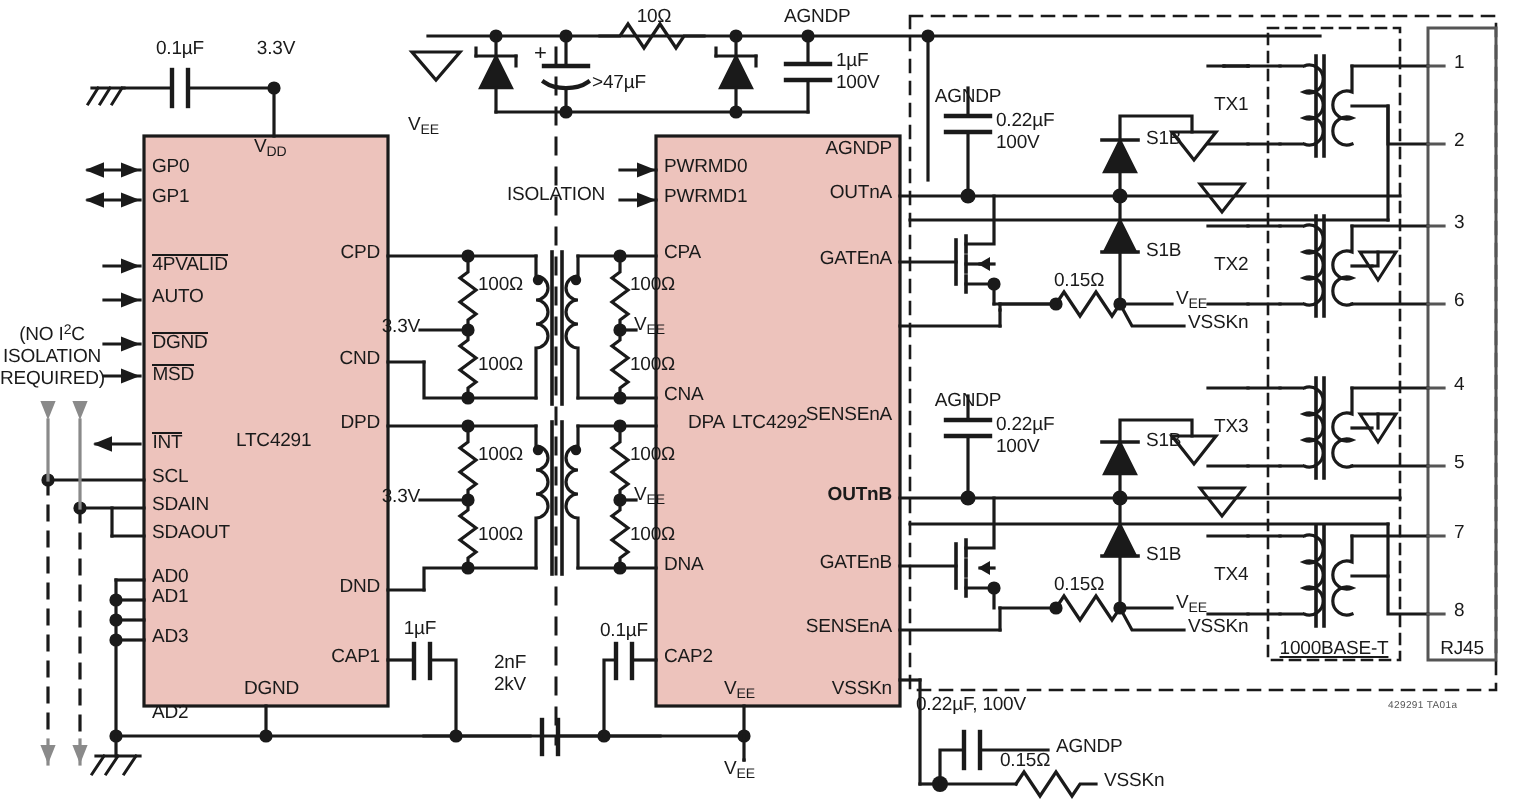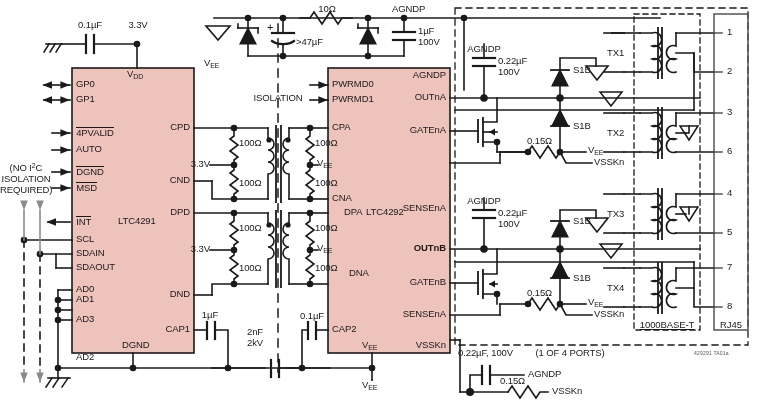--- a/index.html
+++ b/index.html
@@ -406,21 +406,21 @@
   <span>1µF</span><br><span>100V</span>
 </div>
 <div class="lbl" style="left:204px;top:58px;">V<span class="sub">EE</span></div>
 <div class="lbl" style="left:392px;top:4px;">AGNDP</div>
 
 <div class="lbl" style="left:332px;top:79px;">PWRMD0</div>
 <div class="lbl" style="left:332px;top:94px;">PWRMD1</div>
 <div class="lbl" style="left:332px;top:122px;">CPA</div>
 <div class="lbl" style="left:332px;top:193px;">CNA</div>
 <div class="lbl" style="left:332px;top:207px;padding-left:12px;">DPA</div>
-<div class="lbl" style="left:332px;top:268px;margin-left:17px;">DNA</div>
+<div class="lbl" style="left:332px;top:278px;">DNA</div>
 <div class="lbl" style="left:332px;top:324px;">CAP2</div>
 <div class="lbl ic-name" style="left:366px;top:207px;">LTC4292</div>
 <div class="lbl" style="left:362px;top:340px;">V<span class="sub">EE</span></div>
 
 <div class="lbl r" style="left:388px;top:70px;width:58px;">AGNDP</div>
 <div class="lbl r" style="left:382px;top:92px;width:64px;">OUTnA</div>
 <div class="lbl r" style="left:378px;top:125px;width:68px;">GATEnA</div>
 <div class="lbl r" style="left:370px;top:157px;width:76px;margin-top:46px;">SENSEnA</div>
 <div class="lbl r" style="left:382px;top:243px;width:64px;font-weight:bold;">OUTnB</div>
 <div class="lbl r" style="left:378px;top:277px;width:68px;">GATEnB</div>
@@ -444,21 +444,20 @@
 <div class="lbl" style="left:573px;top:216px;">S1B</div>
 <div class="lbl" style="left:573px;top:273px;">S1B</div>
 <div class="lbl" style="left:527px;top:288px;">0.15Ω</div>
 <div class="lbl" style="left:588px;top:297px;">V<span class="sub">EE</span></div>
 <div class="lbl" style="left:594px;top:309px;">VSSKn</div>
 
 <div class="lbl" style="left:458px;top:348px;">0.22µF, 100V</div>
 <div class="lbl" style="left:528px;top:369px;">AGNDP</div>
 <div class="lbl" style="left:500px;top:376px;">0.15Ω</div>
 <div class="lbl" style="left:552px;top:386px;">VSSKn</div>
-<div class="lbl c" style="left:500px;top:348px;width:140px;">(1 OF 4 PORTS)</div>
 
 <div class="lbl" style="left:362px;top:380px;">V<span class="sub">EE</span></div>
 
 <svg width="760" height="400" viewBox="0 0 760 400" style="position:absolute;left:0;top:0;pointer-events:none;">
  <g stroke="#1a1a1a" stroke-width="1.6" fill="none" stroke-linecap="square">
 
   <path d="M634,14 L700,14 L700,330 L634,330 L634,14" stroke-dasharray="5,4" stroke-width="1.3"></path>
 
   <rect x="714" y="14" width="34" height="316" fill="none" stroke="#555" stroke-width="1.5"></rect>
 

